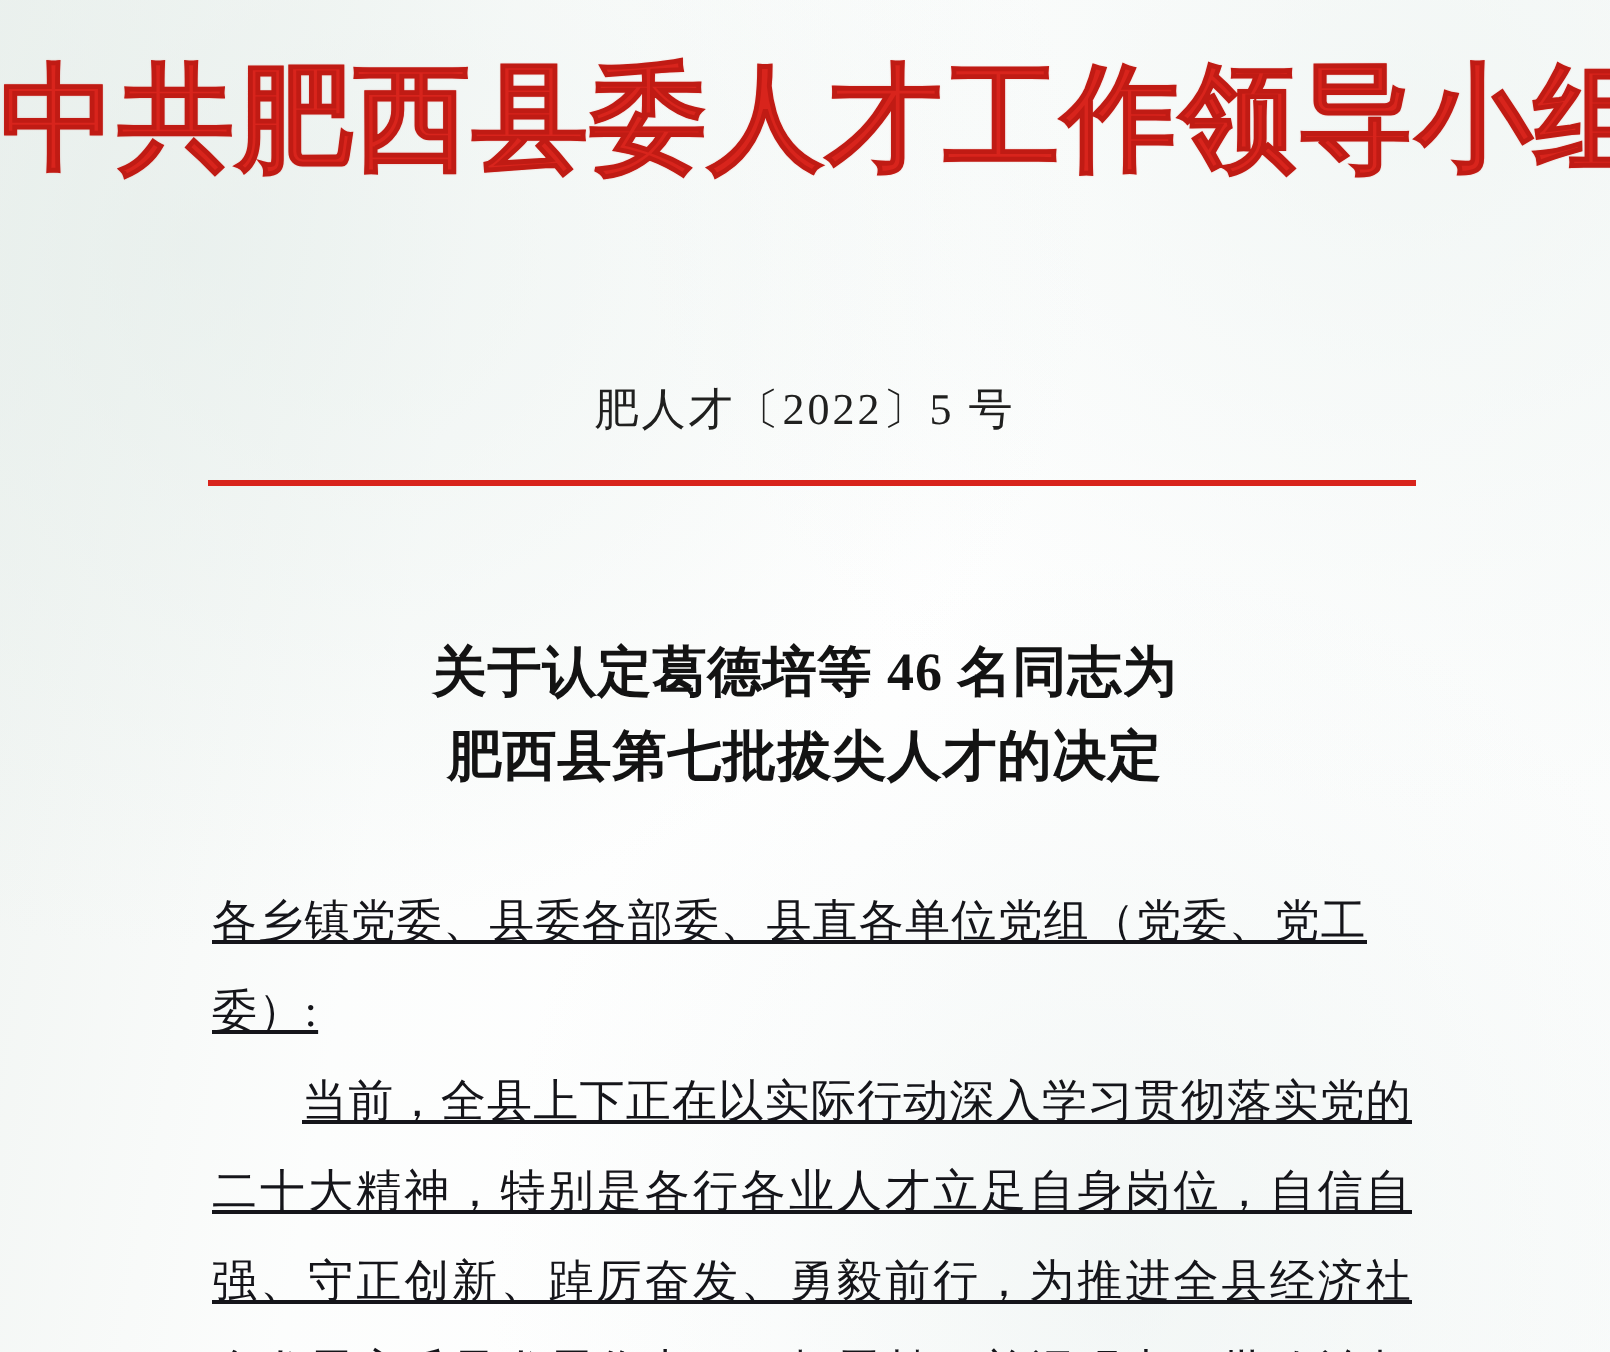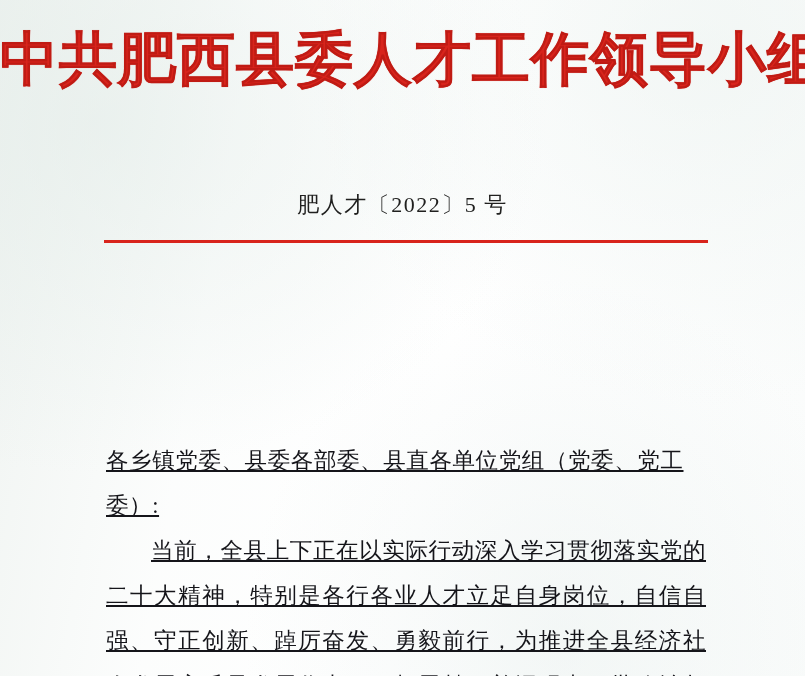--- a/index.html
+++ b/index.html
@@ -164,19 +164,21 @@
   <div class="masthead">
     <div class="masthead-title">中共肥西县委人才工作领导小组文件</div>
   </div>
 
   <div class="doc-number">肥人才〔2022〕5 号</div>
 
   <div class="red-rule"></div>
 
 
   <div class="doc-title">
+    <span class="line">关于认定葛德培等 46 名同志为</span>
+    <span class="line">肥西县第七批拔尖人才的决定</span>
   </div>
 
   <div class="body-text">
     <p>各乡镇党委、县委各部委、县直各单位党组（党委、党工委）:</p>
     <p class="indent justify">当前，全县上下正在以实际行动深入学习贯彻落实党的二十大精神，特别是各行各业人才立足自身岗位，自信自强、守正创新、踔厉奋发、勇毅前行，为推进全县经济社会发展高质量发展作出了积极贡献，并涌现出一批政治坚定、技术过硬、业绩突出的拔尖人才。为表彰典型，弘扬先进，调动各类人才</p>
   </div>
 </div>
 
 </body></html>

